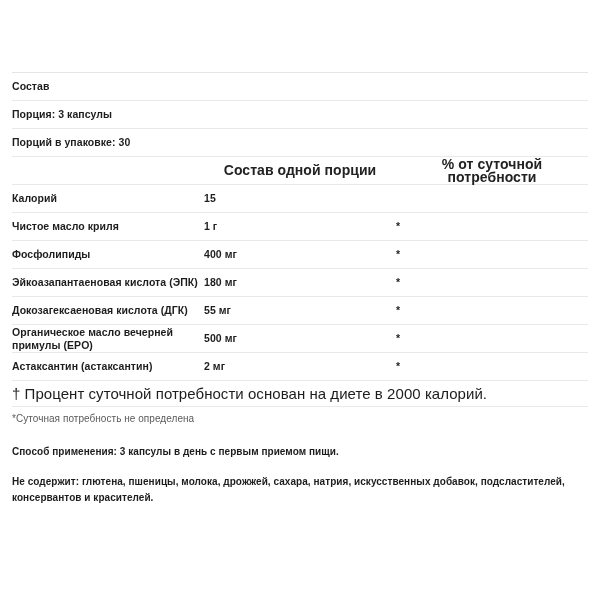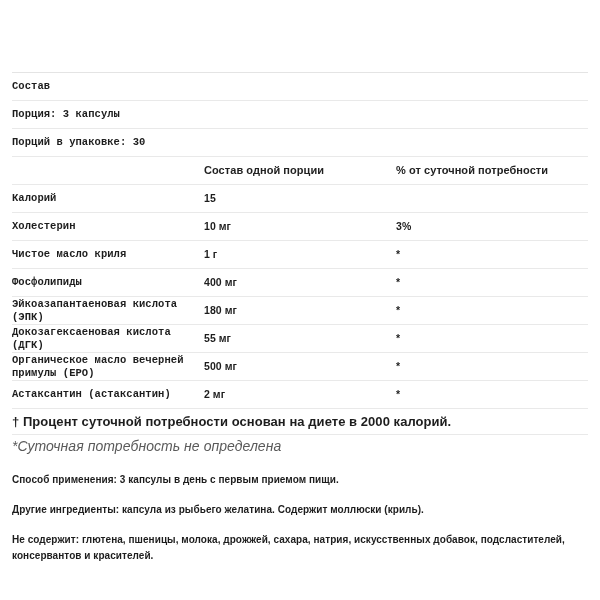--- a/index.html
+++ b/index.html
@@ -44,48 +44,48 @@
   }
   .facts tr {
     border-top: 1px solid #e9e9e9;
   }
   .facts tr.first-row {
     border-top: 1px solid #e4e4e4;
   }
   .facts td {
     height: 27px;
   }
-  .col-name  { width: 276px; padding-left: 0; font-family: Liberation Mono, monospace; }
+  .col-name  { width: 276px; padding-left: 0; }
   .col-amount{ width: 138px; }
   .col-dv    { width: 162px; }
 
   .hdr-row td {
     font-weight: bold;
-    font-size: 11px;
+    font-size: 14px;
     color: #222;
+    text-align: center;
   }
 
   .mark {
     font-weight: bold;
     font-size: 10.5px;
   }
 
   
   .footnote-row td {
     height: 25px;
-    font-weight: bold;
-    font-size: 13px;
+    font-weight: normal;
+    font-size: 15px;
     color: #1d1d1d;
   }
   .footnote-row-light td {
     height: 23px;
     font-weight: normal;
-    font-size: 14px;
+    font-size: 10px;
     color: #5a5a5a;
-    font-style: italic;
   }
 
   
   .body-block {
     margin: 0 12px;
     padding-top: 14px;
     width: 576px;
   }
   .para {
     font-size: 10px;
@@ -122,25 +122,20 @@
         <td class="col-amount">Состав одной порции</td>
         <td class="col-dv">% от суточной потребности</td>
       </tr>
 
       <tr>
         <td class="col-name">Калорий</td>
         <td class="col-amount">15</td>
         <td class="col-dv mark"></td>
       </tr>
       <tr>
-        <td class="col-name">Холестерин</td>
-        <td class="col-amount">10 мг</td>
-        <td class="col-dv mark">3%</td>
-      </tr>
-      <tr>
         <td class="col-name">Чистое масло криля</td>
         <td class="col-amount">1 г</td>
         <td class="col-dv mark">*</td>
       </tr>
       <tr>
         <td class="col-name">Фосфолипиды</td>
         <td class="col-amount">400 мг</td>
         <td class="col-dv mark">*</td>
       </tr>
       <tr>
@@ -169,18 +164,17 @@
       </tr>
       <tr class="footnote-row-light">
         <td colspan="3">*Суточная потребность не определена</td>
       </tr>
 
     </tbody>
   </table>
 
   <div class="body-block">
     <p class="para">Способ применения: 3 капсулы в день с первым приемом пищи.</p>
-    <p class="para">Другие ингредиенты: капсула из рыбьего желатина. Содержит моллюски (криль).</p>
     <p class="para">Не содержит: глютена, пшеницы, молока, дрожжей, сахара, натрия, искусственных добавок, подсластителей, консервантов и красителей.</p>
 
   </div>
 
 </div>
 
 </body></html>

